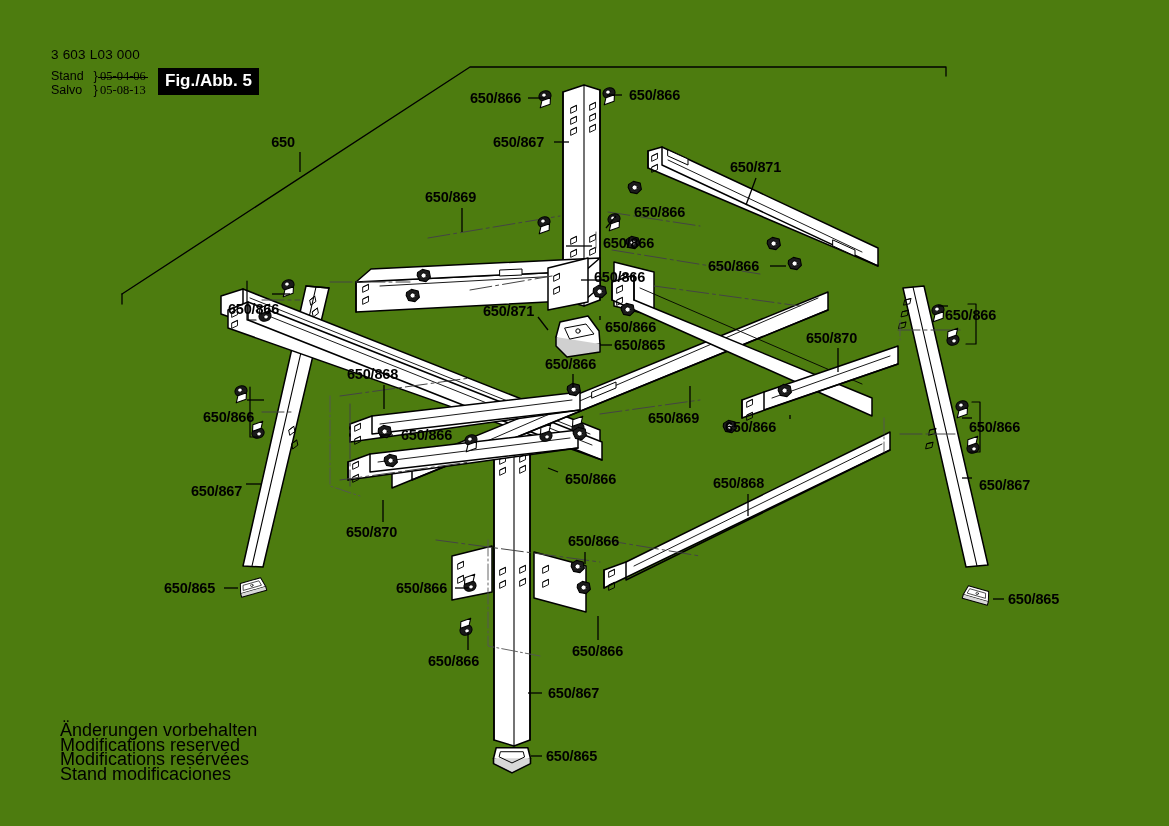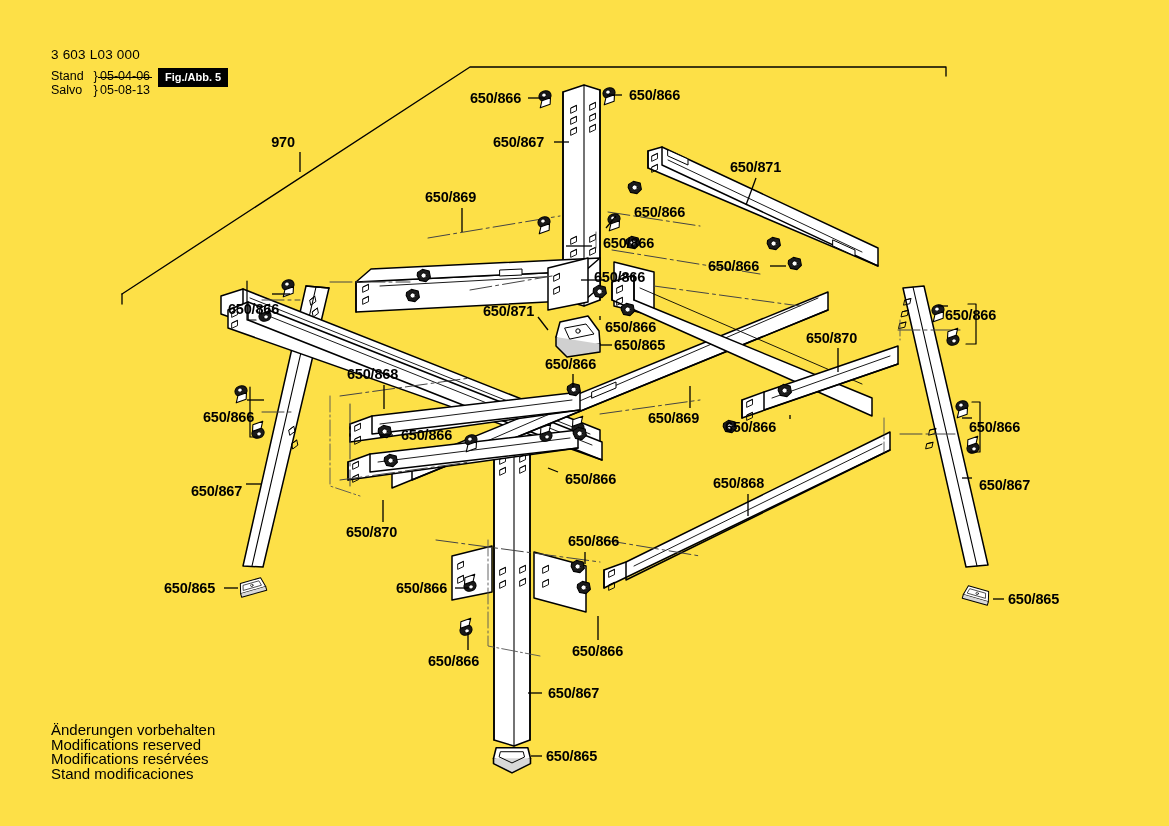--- a/index.html
+++ b/index.html
@@ -7,21 +7,21 @@
     padding: 0;
     background: #ffffff;
   }
   body {
     font-family: "Liberation Sans", sans-serif;
   }
   #page {
     position: relative;
     width: 1169px;
     height: 826px;
-    background: #fde047;
+    background: #4d7c0f;
     overflow: hidden;
   }
   svg.layer {
     position: absolute;
     top: 0;
     left: 0;
     width: 1169px;
     height: 826px;
   }
   .hdr-code {
@@ -51,47 +51,48 @@
     width: 40px;
   }
   .hdr-rows .brc {
     display: inline-block;
     width: 9px;
     text-align: center;
   }
   .hdr-rows .dt {
     display: inline-block;
     position: relative;
+    font-family: Liberation Serif, serif;
   }
   .hdr-rows .dt.struck::after {
     content: "";
     position: absolute;
     left: -2px;
     right: -2px;
     top: 50%;
     height: 1.4px;
     background: #000;
   }
   .fig-badge {
     position: absolute;
     left: 158px;
     top: 68px;
     background: #000;
     color: #fff;
-    font-size: 11px;
+    font-size: 17px;
     font-weight: bold;
     padding: 3px 7px 4px 7px;
     letter-spacing: 0px;
     white-space: nowrap;
   }
   .footer {
     position: absolute;
-    left: 51px;
+    left: 60px;
     top: 723px;
-    font-size: 15px;
+    font-size: 18px;
     color: #000;
     line-height: 14.6px;
     white-space: nowrap;
   }
   .lbl {
     position: absolute;
     font-size: 14.5px;
     font-weight: bold;
     color: #000;
     white-space: nowrap;
@@ -630,21 +631,21 @@
     <div class="rowline">
       <span class="lab">Salvo</span>
       <span class="brc">}</span>
       <span class="dt">05-08-13</span>
     </div>
   </div>
 
   <div class="fig-badge">Fig./Abb. 5</div>
 
   <div id="calloutLayer">
-      <div class="lbl midc" style="left: 283px; top: 142px;">970</div>
+      <div class="lbl midc" style="left: 283px; top: 142px;">650</div>
       <div class="lbl mid" style="left: 470px; top: 98px;">650/866</div>
       <div class="lbl mid" style="left: 629px; top: 95px;">650/866</div>
       <div class="lbl mid" style="left: 493px; top: 142px;">650/867</div>
       <div class="lbl mid" style="left: 730px; top: 167px;">650/871</div>
       <div class="lbl mid" style="left: 425px; top: 197px;">650/869</div>
       <div class="lbl mid" style="left: 634px; top: 212px;">650/866</div>
       <div class="lbl midr" style="left: 654px; top: 243px;">650/866</div>
       <div class="lbl midr" style="left: 645px; top: 277px;">650/866</div>
       <div class="lbl mid" style="left: 708px; top: 266px;">650/866</div>
       <div class="lbl mid" style="left: 228px; top: 309px;">650/866</div>

